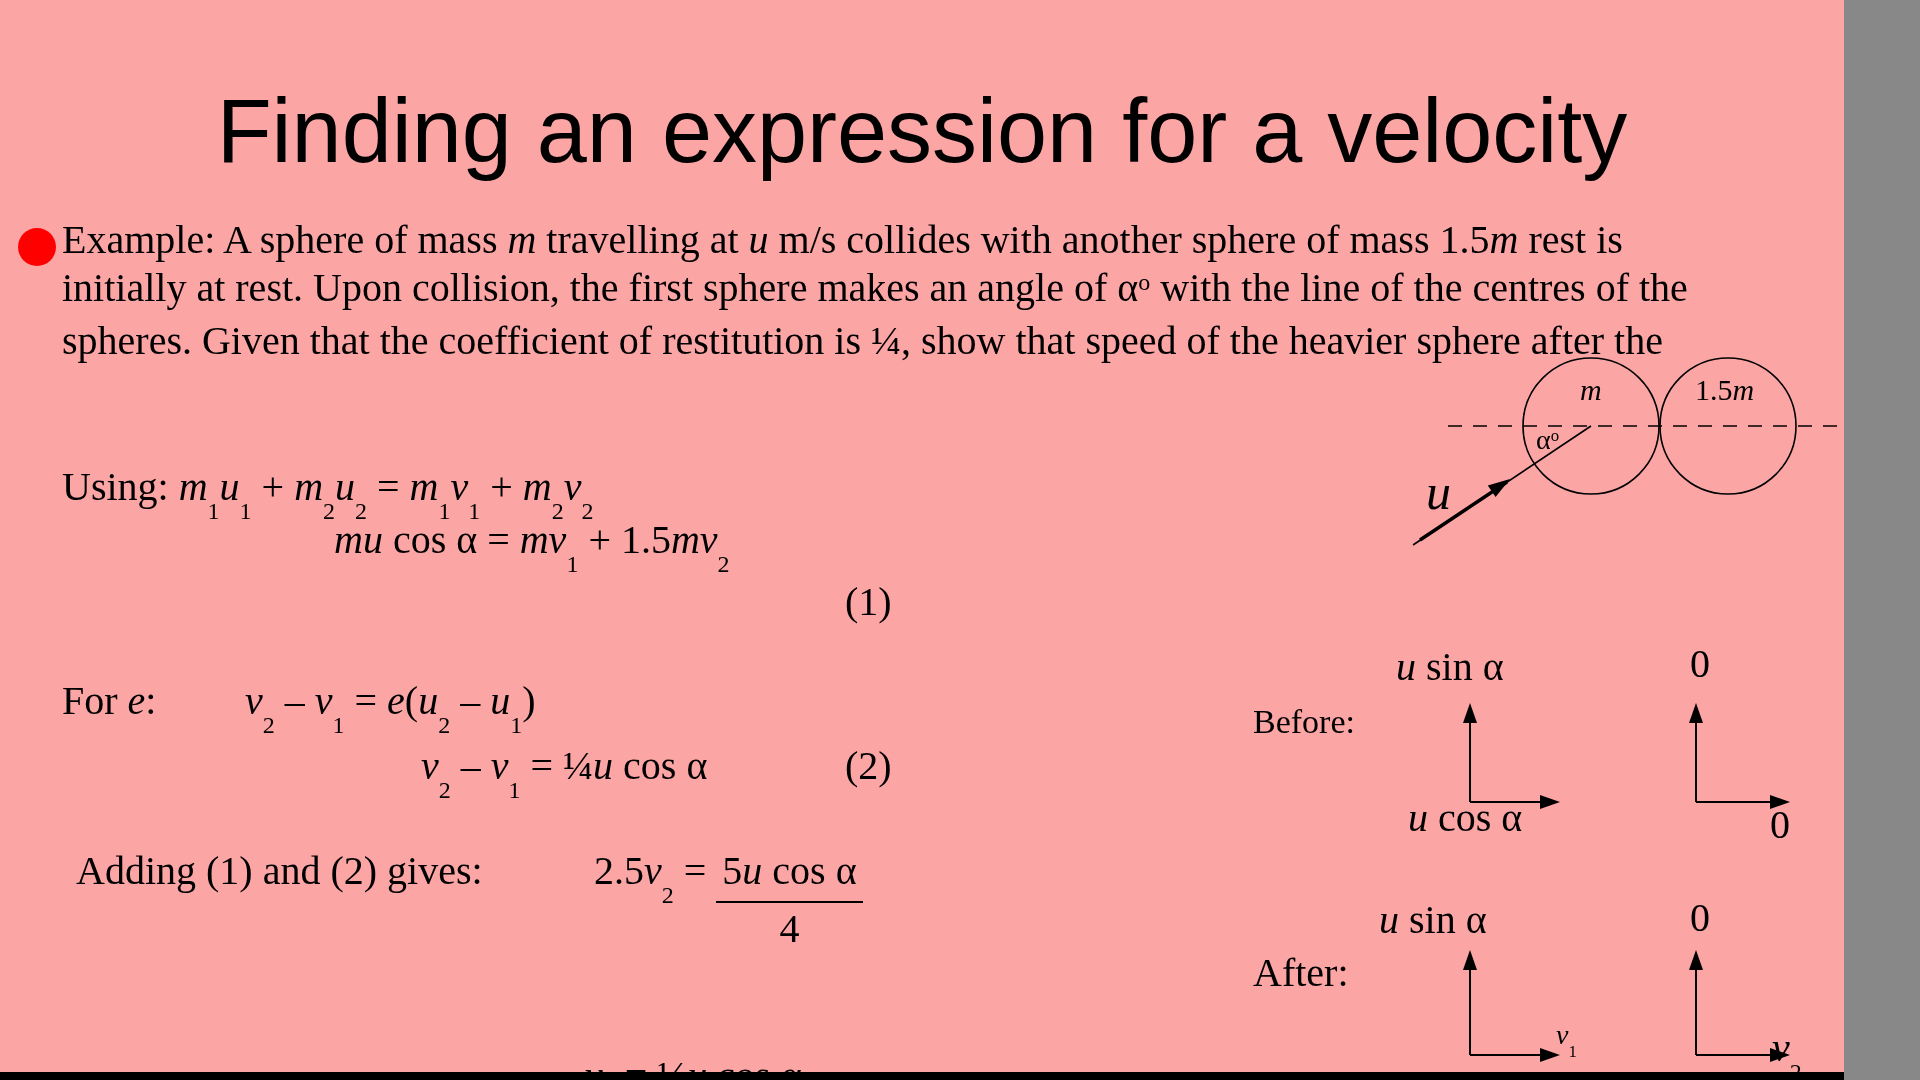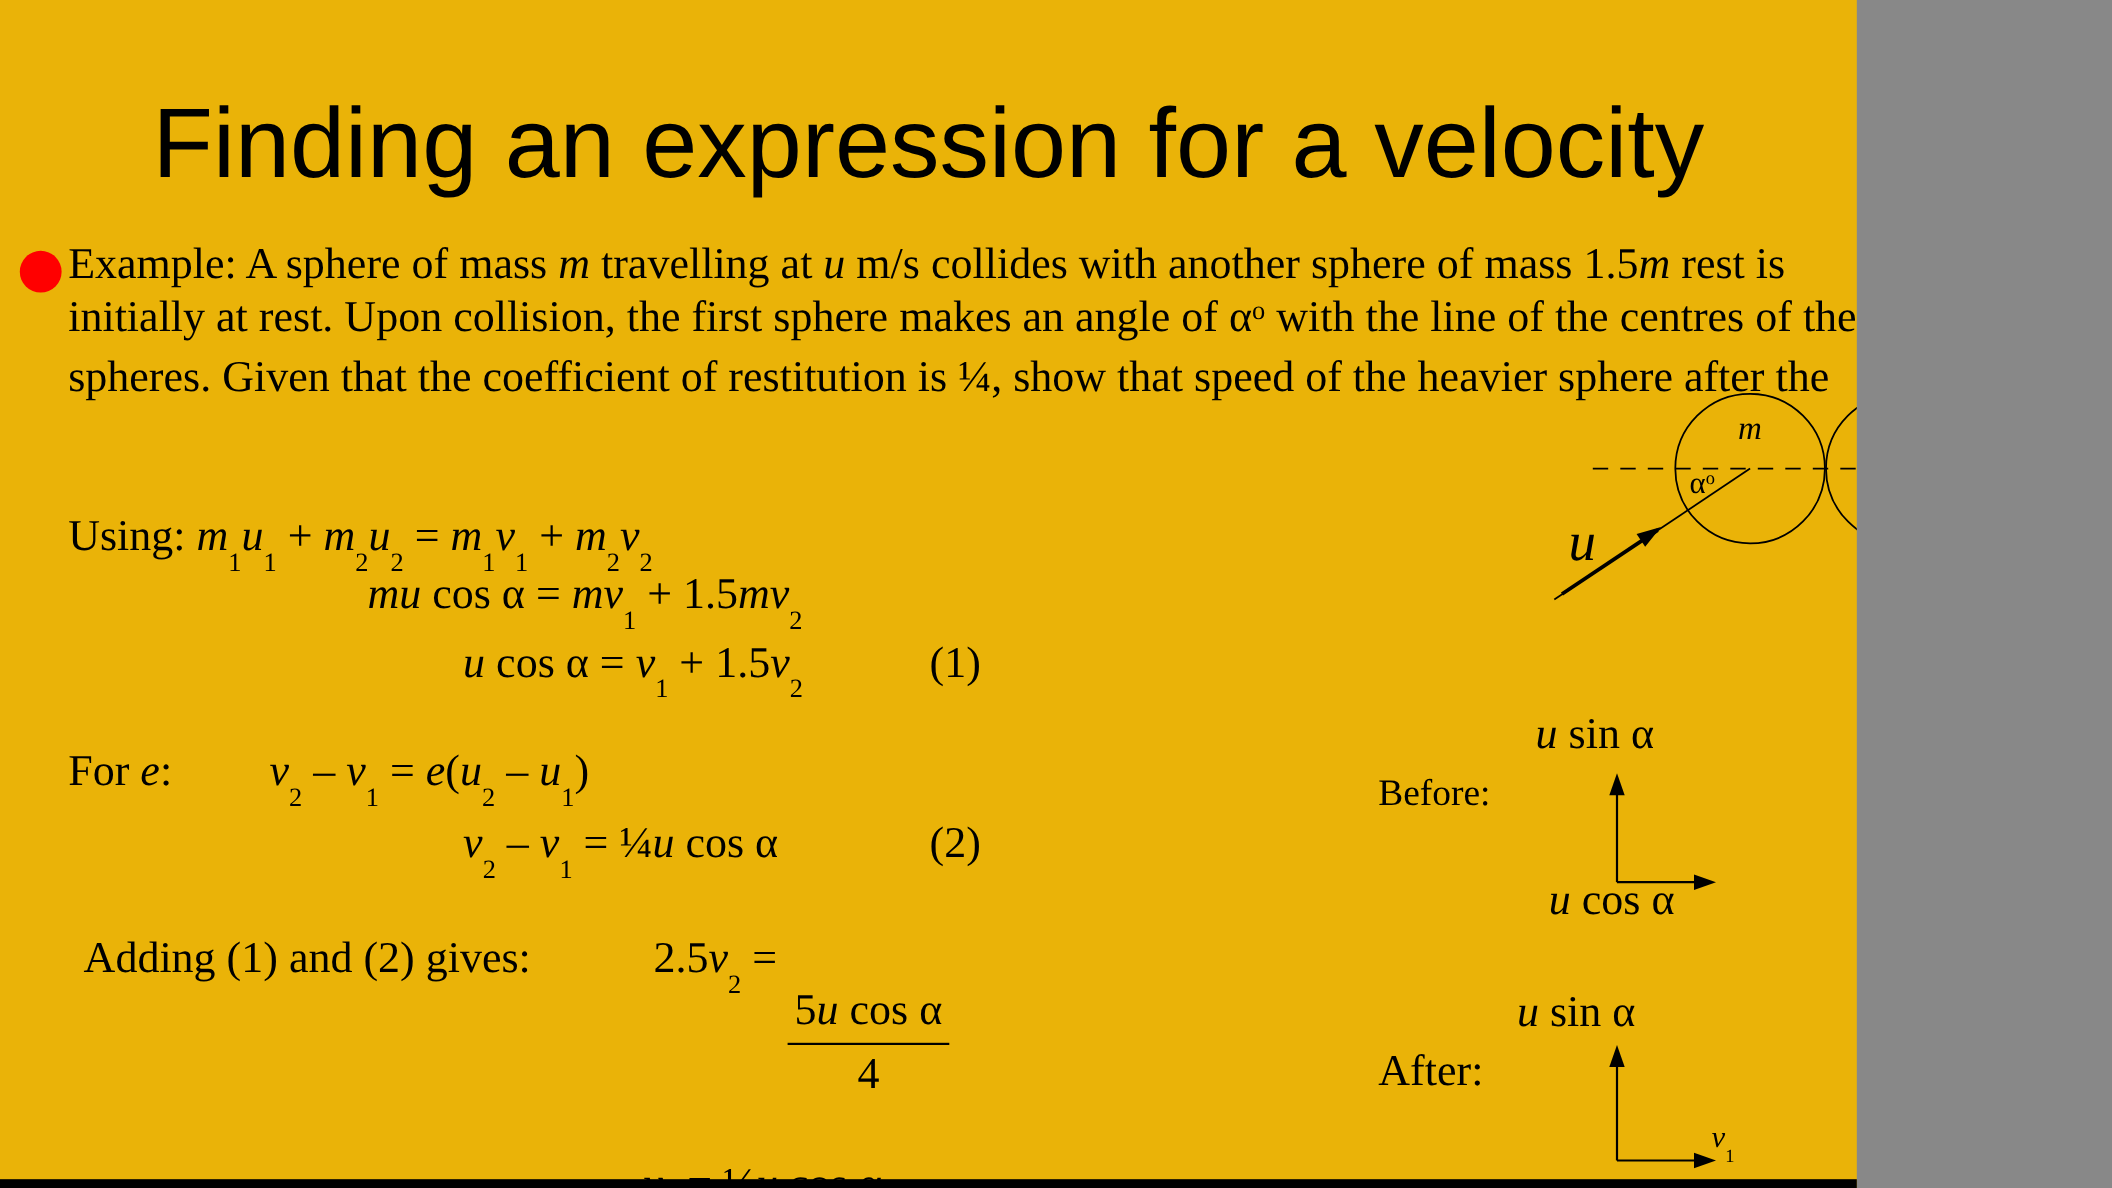--- a/index.html
+++ b/index.html
@@ -1,37 +1,37 @@
 <!DOCTYPE html>
 <html><head>
 <meta charset="utf-8">
 <style>
   html,body{margin:0;padding:0;background:#888;}
   #slide{
-    position:relative;width:1688px;height:1080px;background:#eab308;
+    position:relative;width:1844px;height:1080px;background:#fca5a5;
     overflow:hidden;font-family:"Liberation Serif", serif;color:#000;
   }
   .abs{position:absolute;}
   #title{
     left:0;right:0;top:86px;text-align:center;line-height:1;
     font-family:"Liberation Sans", sans-serif;font-size:90px;color:#000;
     white-space:nowrap;
   }
   .bullet{
     left:18px;top:228px;width:38px;height:38px;border-radius:50%;
     background:#ff0000;
   }
   #example{left:62px;top:216px;}
   .pline{font-size:40px;line-height:48px;white-space:nowrap;}
   .eq{font-size:40px;line-height:48px;white-space:nowrap;}
   .it{font-style:italic;}
   .sb{font-size:60%;position:relative;top:0.78em;}
   .sp{font-size:60%;position:relative;top:-0.45em;}
   .frac{display:inline-flex;flex-direction:column;align-items:center;vertical-align:top;}
-  .frac .num{border-bottom:2.5px solid #000;padding:0 6px 6px 6px;margin-top:47px;}
+  .frac .num{border-bottom:2.5px solid #000;padding:0 6px 6px 6px;}
   .frac .den{padding-top:2px;}
   .dlabel{line-height:1.2;white-space:nowrap;}
   svg{display:block;overflow:visible;}
   #footer-bar{left:0;top:1072px;width:1920px;height:8px;background:#000;}
 </style>
 </head>
 <body>
 
 <div id="slide">
 
@@ -40,21 +40,20 @@
   <div class="abs bullet"></div>
 
   <div id="example" class="abs">
     <div class="pline"><span>Example: A sphere of mass </span><span class="it">m</span><span> travelling at </span><span class="it">u</span><span> m/s collides with another sphere of mass 1.5</span><span class="it">m</span><span> rest is</span></div>
     <div class="pline"><span>initially at rest. Upon collision, the first sphere makes an angle of α</span><span class="sp">o</span><span> with the line of the centres of the</span></div>
     <div class="pline"><span>spheres. Given that the coefficient of restitution is ¼, show that speed of the heavier sphere after the</span></div>
   </div>
 
   <div class="abs eq" style="left:62px;top:463px;"><span>Using: </span><span class="it">m</span><span class="sb">1</span><span class="it">u</span><span class="sb">1</span><span> + </span><span class="it">m</span><span class="sb">2</span><span class="it">u</span><span class="sb">2</span><span> = </span><span class="it">m</span><span class="sb">1</span><span class="it">v</span><span class="sb">1</span><span> + </span><span class="it">m</span><span class="sb">2</span><span class="it">v</span><span class="sb">2</span></div>
   <div class="abs eq" style="left:334px;top:516px;"><span class="it">mu</span><span> cos α = </span><span class="it">mv</span><span class="sb">1</span><span> + 1.5</span><span class="it">mv</span><span class="sb">2</span></div>
-  <div class="abs eq" style="left:421px;top:578px;"><span class="it">u</span><span> cos α = </span><span class="it">v</span><span class="sb">1</span><span> + 1.5</span><span class="it">v</span><span class="sb">2</span></div>
   <div class="abs eq" style="left:845px;top:578px;">(1)</div>
 
   <div class="abs eq" style="left:62px;top:677px;"><span>For </span><span class="it">e</span><span>:</span></div>
   <div class="abs eq" style="left:245px;top:677px;"><span class="it">v</span><span class="sb">2</span><span> – </span><span class="it">v</span><span class="sb">1</span><span> = </span><span class="it">e</span><span>(</span><span class="it">u</span><span class="sb">2</span><span> – </span><span class="it">u</span><span class="sb">1</span><span>)</span></div>
   <div class="abs eq" style="left:421px;top:742px;"><span class="it">v</span><span class="sb">2</span><span> – </span><span class="it">v</span><span class="sb">1</span><span> = ¼</span><span class="it">u</span><span> cos α</span></div>
   <div class="abs eq" style="left:845px;top:742px;">(2)</div>
 
   <div class="abs eq" style="left:76px;top:847px;">Adding (1) and (2) gives:</div>
   <div class="abs eq" style="left:594px;top:847px;">
     <span><span>2.5</span><span class="it">v</span><span class="sb">2</span><span> = </span></span><span class="frac">

